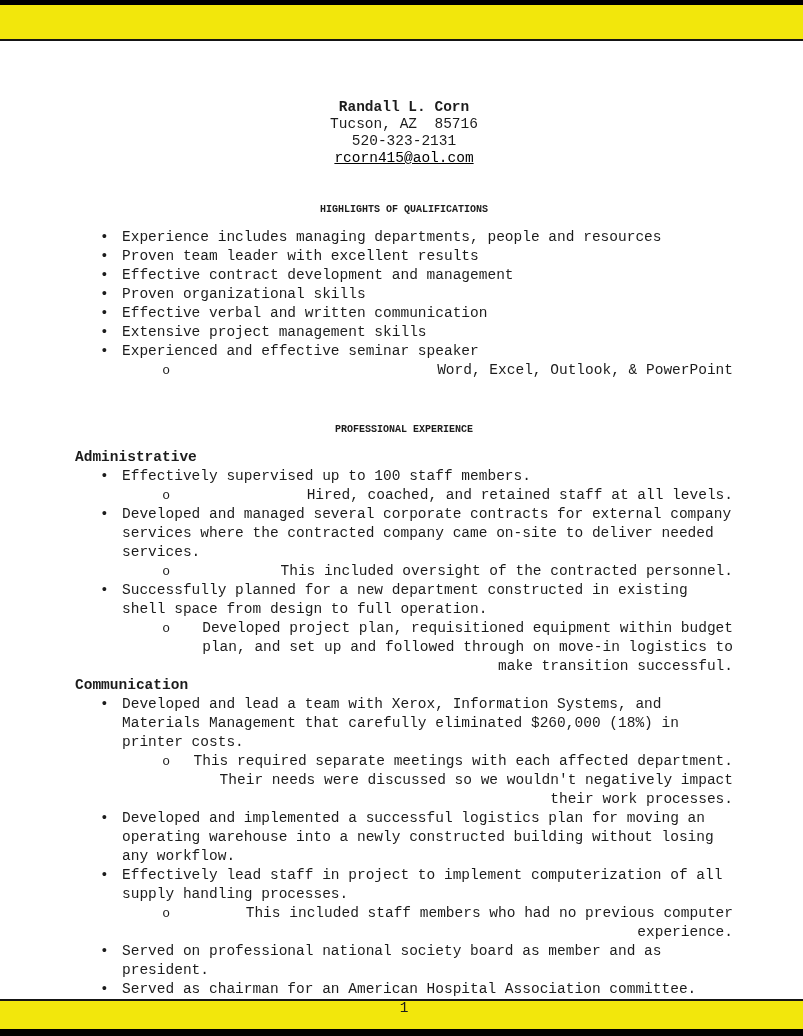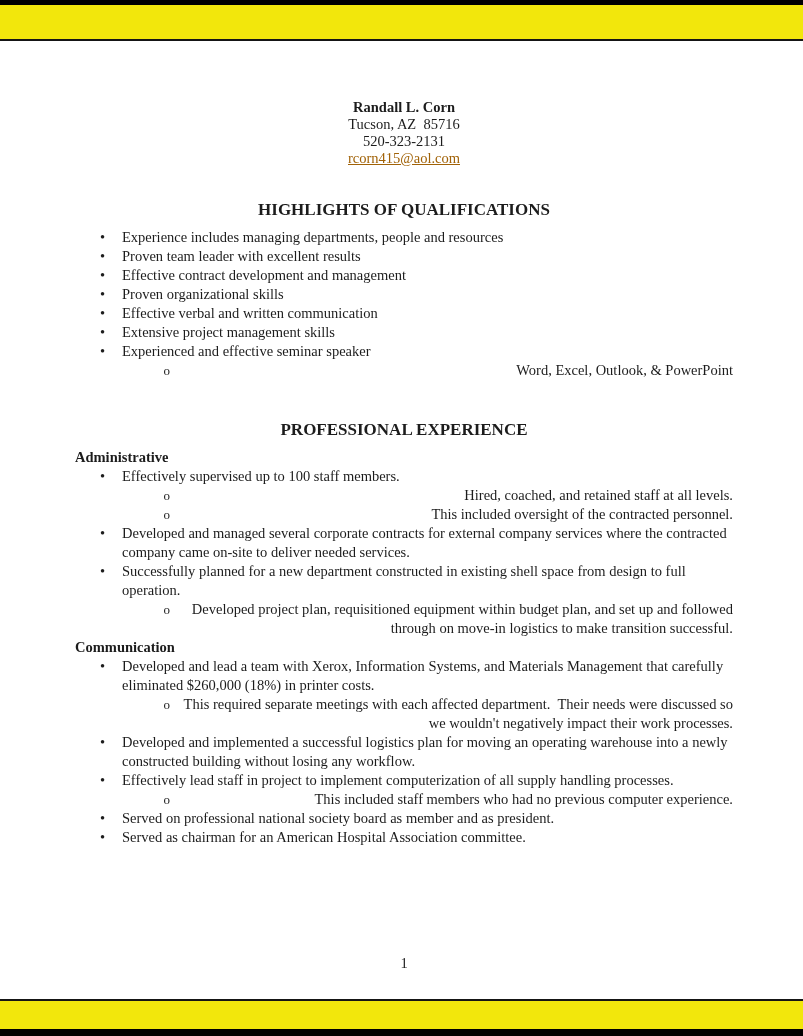--- a/index.html
+++ b/index.html
@@ -4,21 +4,21 @@
 <style>
   * { margin: 0; padding: 0; box-sizing: border-box; }
   html, body { background: #ffffff; }
   .page {
     position: relative;
     width: 803px;
     height: 1036px;
     margin: 0 auto;
     background: #ffffff;
     overflow: hidden;
-    font-family: Liberation Serif, serif;
+    font-family: Liberation Mono, monospace;
     font-size: 14.5px;
     line-height: 19px;
     color: #1c1c1c;
   }
   .border-top {
     position: absolute; top: 0; left: 0; right: 0;
     height: 41px;
     background: var(--yellow, #f2e70c);
     border-top: 5px solid var(--black, #000);
     border-bottom: 2px solid #151515;
@@ -31,23 +31,23 @@
     border-bottom: 7px solid var(--black, #000);
   }
   .content {
     position: absolute; top: 41px; bottom: 37px; left: 0; right: 0;
     padding: 58px 70px 26px 75px;
     display: flex; flex-direction: column;
   }
   .contact { text-align: center; line-height: 17px; }
   .contact .line { white-space: pre-wrap; }
   .contact .name { font-weight: bold; }
-  .email-link { text-decoration: underline; color: #a16207; cursor: pointer; }
+  .email-link { text-decoration: underline; color: #000000; cursor: pointer; }
   .sec-title {
-    text-align: center; font-weight: bold; font-size: 17px;
+    text-align: center; font-weight: bold; font-size: 10px;
     margin-top: 33px; margin-bottom: 9px;
   }
   .sec-title.experience { margin-top: 40px; }
   .group-heading { font-weight: bold; }
   .group-heading.gap { }
   .li { display: flex; }
   .l1 { padding-left: 25px; }
   .l2 { padding-left: 70px; text-align: right; }
   .m1 { flex: 0 0 22px; }
   .m1::before { content: "\2022"; }
@@ -114,27 +114,27 @@
     <div class="group-heading">Administrative</div>
     <div>
       <div class="li l1">
         <span class="m1"></span>
         <span class="t">Effectively supervised up to 100 staff members.</span>
       </div>
       <div class="li l2">
         <span class="m2"></span>
         <span class="t">Hired, coached, and retained staff at all levels.</span>
       </div>
+      <div class="li l1">
+        <span class="m1"></span>
+        <span class="t">Developed and managed several corporate contracts for external company services where the contracted company came on-site to deliver needed services.</span>
+      </div>
       <div class="li l2">
         <span class="m2"></span>
         <span class="t">This included oversight of the contracted personnel.</span>
-      </div>
-      <div class="li l1">
-        <span class="m1"></span>
-        <span class="t">Developed and managed several corporate contracts for external company services where the contracted company came on-site to deliver needed services.</span>
       </div>
       <div class="li l1">
         <span class="m1"></span>
         <span class="t">Successfully planned for a new department constructed in existing shell space from design to full operation.</span>
       </div>
       <div class="li l2">
         <span class="m2"></span>
         <span class="t">Developed project plan, requisitioned equipment within budget plan, and set up and followed through on move-in logistics to make transition successful.</span>
       </div>
     </div>

